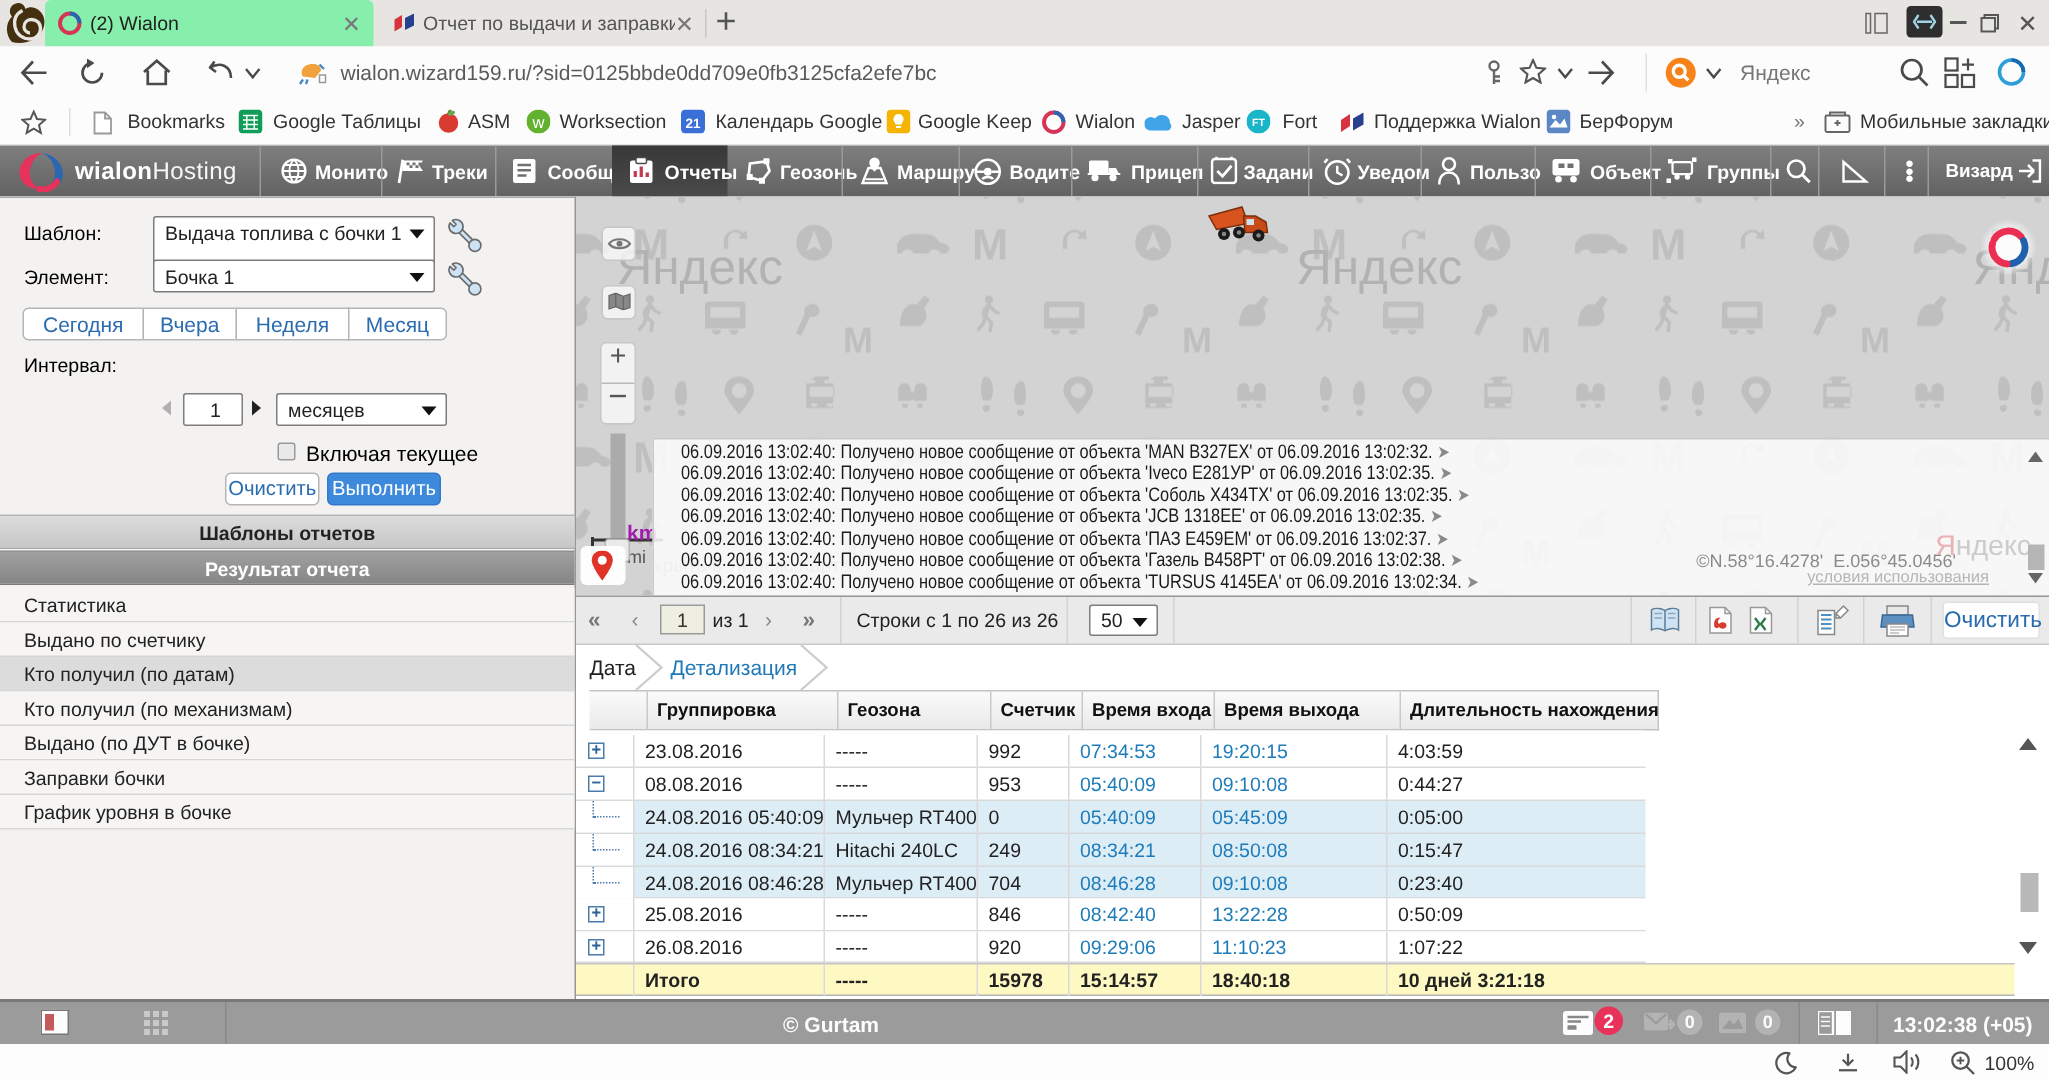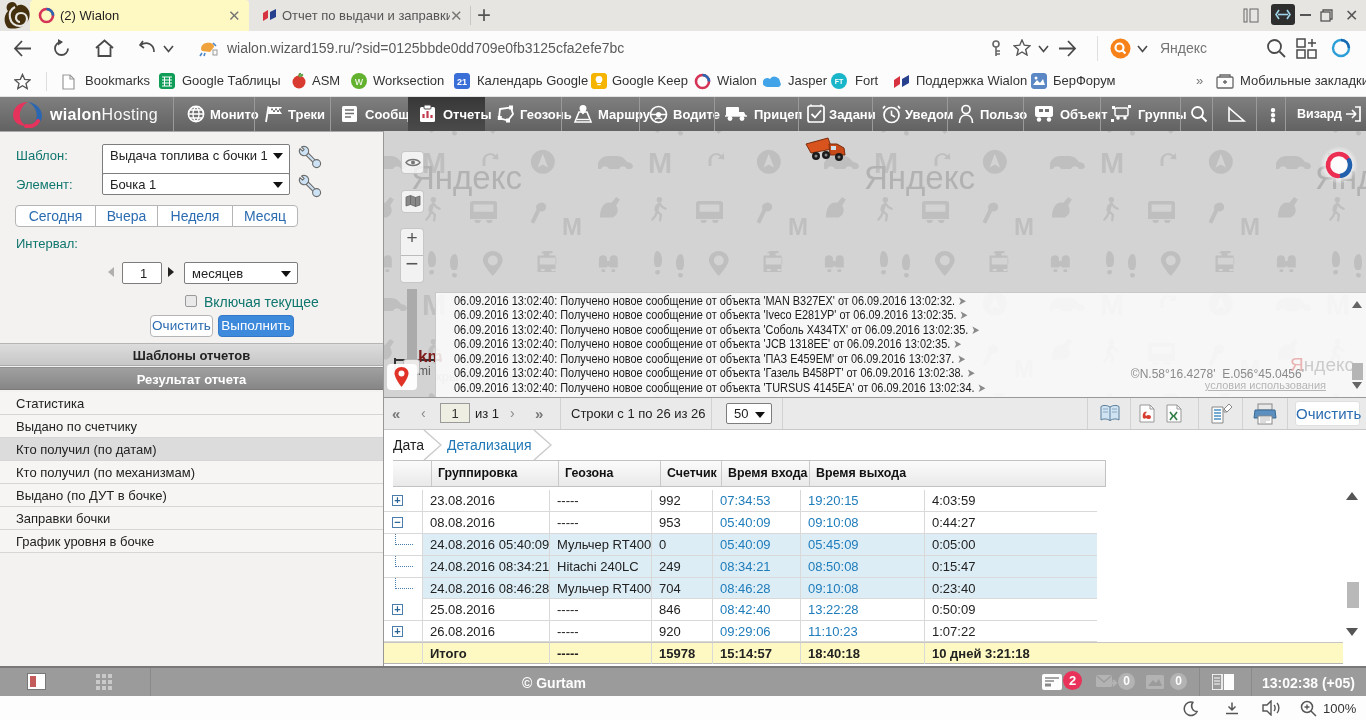--- a/index.html
+++ b/index.html
@@ -1,36 +1,36 @@
 <!DOCTYPE html>
 <html><head><meta charset="utf-8">
 <style>
 *{margin:0;padding:0;box-sizing:border-box}
 html,body{width:1366px;height:720px;overflow:hidden}
 body{position:relative;font-family:"Liberation Sans",sans-serif;background:#fff;font-size:13px;color:#222}
 .abs{position:absolute}
 
 #tabbar{left:0;top:0;width:1366px;height:31px;background:#e7e5e2}
-#tab1{left:30px;top:0;width:219px;height:31px;background:#fef9c3;border-radius:4px 4px 0 0}
+#tab1{left:30px;top:0;width:219px;height:31px;background:#86efac;border-radius:4px 4px 0 0}
 #tab1 .title{top:8px;font-size:13px;color:#222}
 .tabx{color:#777;font-size:15px;font-weight:400}
 #tab2t{left:282px;top:8px;font-size:13px;color:#555;width:168px;overflow:hidden;white-space:nowrap}
 #addrbar{left:0;top:31px;width:1366px;height:35px;background:#fcfcfc}
 #bookbar{left:0;top:66px;width:1366px;height:31px;background:#fcfcfc;border-bottom:1px solid #e3e3e3}
 .bi{position:absolute;top:7px;font-size:13px;color:#333;white-space:nowrap}
 .ic16{position:absolute;top:7px;width:16px;height:16px;border-radius:3px}
 
 #navbar{left:0;top:97px;width:1366px;height:34px;background:linear-gradient(#7f7f7f,#626262)}
 .nitem{position:absolute;top:0;height:34px;color:#fff;font-size:13px;font-weight:bold}
 .nsep{position:absolute;top:0;width:1px;height:34px;background:#9a9a9a}
 .nlab{position:absolute;top:10px;white-space:nowrap}
 #nav-active{background:linear-gradient(#383838,#4a4a4a)}
 
 #lpanel{left:0;top:131px;width:384px;height:536px;background:#f3f2f0;border-right:1px solid #979797;border-top:1px solid #aaa}
-.lab{position:absolute;color:#0f766e;font-size:13px}
+.lab{position:absolute;color:#000000;font-size:13px}
 .dd{position:absolute;background:#fff;border:1px solid #7d7d7d;border-radius:2px;font-size:13px;color:#222}
 .dd .t{position:absolute;left:7px;top:3px;white-space:nowrap}
 .dd .ar{position:absolute;right:6px;top:8px;width:0;height:0;border-left:5px solid transparent;border-right:5px solid transparent;border-top:6px solid #111}
 .btn{position:absolute;background:#fff;border:1px solid #b5b5b5;border-radius:4px;color:#2b6cb0;text-align:center;font-size:14px}
 #runbtn{background:#3d89dc;color:#fff;border-color:#3379c8}
 .phead{position:absolute;left:0;width:383px;height:23px;text-align:center;font-weight:bold;font-size:13px;line-height:23px}
 .litem{position:absolute;left:0;width:383px;height:23px;line-height:23px;padding-left:16px;font-size:13px;color:#222;border-bottom:1px solid #d6d6d6;background:#f6f5f4}
 
 #map{left:384px;top:131px;width:982px;height:266px;background:#d3d3d3;overflow:hidden}
 .mbtn{position:absolute;background:rgba(250,250,250,.8);border:1px solid rgba(170,170,170,.6);border-radius:4px}
@@ -485,21 +485,21 @@
       <path d="M1 2 L5.5 0.5 L10.5 2.5 L15 1 V10 L10.5 11.5 L5.5 9.5 L1 11 Z M5.5 .5 V9.5 M10.5 2.5 V11.5" fill="#888" stroke="#666" stroke-width=".8"></path>
     </svg>
   <div class="mbtn" style="left:16px;top:97px;width:24px;height:55px"></div>
   <div class="abs" style="left:21px;top:100px;width:14px;height:14px;color:#555;font-size:19px;line-height:14px;text-align:center">+</div>
   <div class="abs" style="left:17px;top:124px;width:22px;height:1px;background:#bbb"></div>
   <div class="abs" style="left:21px;top:127px;width:14px;height:14px;color:#555;font-size:22px;line-height:12px;text-align:center">−</div>
   <div class="abs" style="left:23px;top:158px;width:10px;height:75px;background:#ababab"></div>
 
   <div class="abs" style="left:10px;top:227px;width:2px;height:13px;background:#333"></div>
   <div class="abs" style="left:10px;top:228px;width:48px;height:2px;background:#333"></div>
-  <div class="abs" style="left:34px;top:216px;color:#7f1d1d;font-size:17px;font-weight:bold">km</div>
+  <div class="abs" style="left:34px;top:216px;color:#a21caf;font-size:14px;font-weight:bold">km</div>
   <div class="abs" style="left:34px;top:233px;color:#555;font-size:12px">mi</div>
   <div class="abs" style="left:19px;top:228px;width:17px;height:16px;background:#eceae8;border:1px solid #b5b5b5;border-radius:3px"></div>
 
   <div class="abs" style="left:3px;top:233px;width:30px;height:26px;background:#fff;border-radius:4px;opacity:.95"></div>
   <svg class="abs" style="left:10px;top:236px" width="15" height="21" viewBox="0 0 15 21">
       <path d="M7.5 0 C3 0 .5 3 .5 6.5 C.5 11 7.5 20 7.5 20 S14.5 11 14.5 6.5 C14.5 3 12 0 7.5 0 Z" fill="#e03226"></path>
       <circle cx="7.5" cy="6.5" r="3" fill="#fff"></circle>
     </svg>
   <div class="abs" style="left:52px;top:238px;color:#9f9f9f;font-size:13px">крыть в Яндекс.Картах</div>
 
@@ -580,20 +580,21 @@
     </svg>
 </div>
 
 <div class="abs" id="rheader">
   <div class="hcell" style="left:0;width:38px;border-left:none"></div>
   <div class="hcell" style="left:38px;width:127px">Группировка</div>
   <div class="hcell" style="left:165px;width:102px">Геозона</div>
   <div class="hcell" style="left:267px;width:61px">Счетчик</div>
   <div class="hcell" style="left:328px;width:88px">Время входа</div>
   <div class="hcell" style="left:416px;width:124px">Время выхода</div>
+  <div class="hcell" style="left:540px;width:173px">Длительность нахождения</div>
 </div>
 <div class="abs" id="rtable">
   <div class="abs" style="left:384px;top:487px;width:713px;height:3px;background:#fff"></div>
   <div class="row rowline" style="top:490px;height:22px">
     <div class="cell" style="left:0;width:38px;border-left:none">
         <span class="pm">+</span>
       </div>
     <div class="cell" style="left:38px;width:127px">23.08.2016</div>
     <div class="cell" style="left:165px;width:102px">-----</div>
     <div class="cell" style="left:267px;width:61px">992</div>

